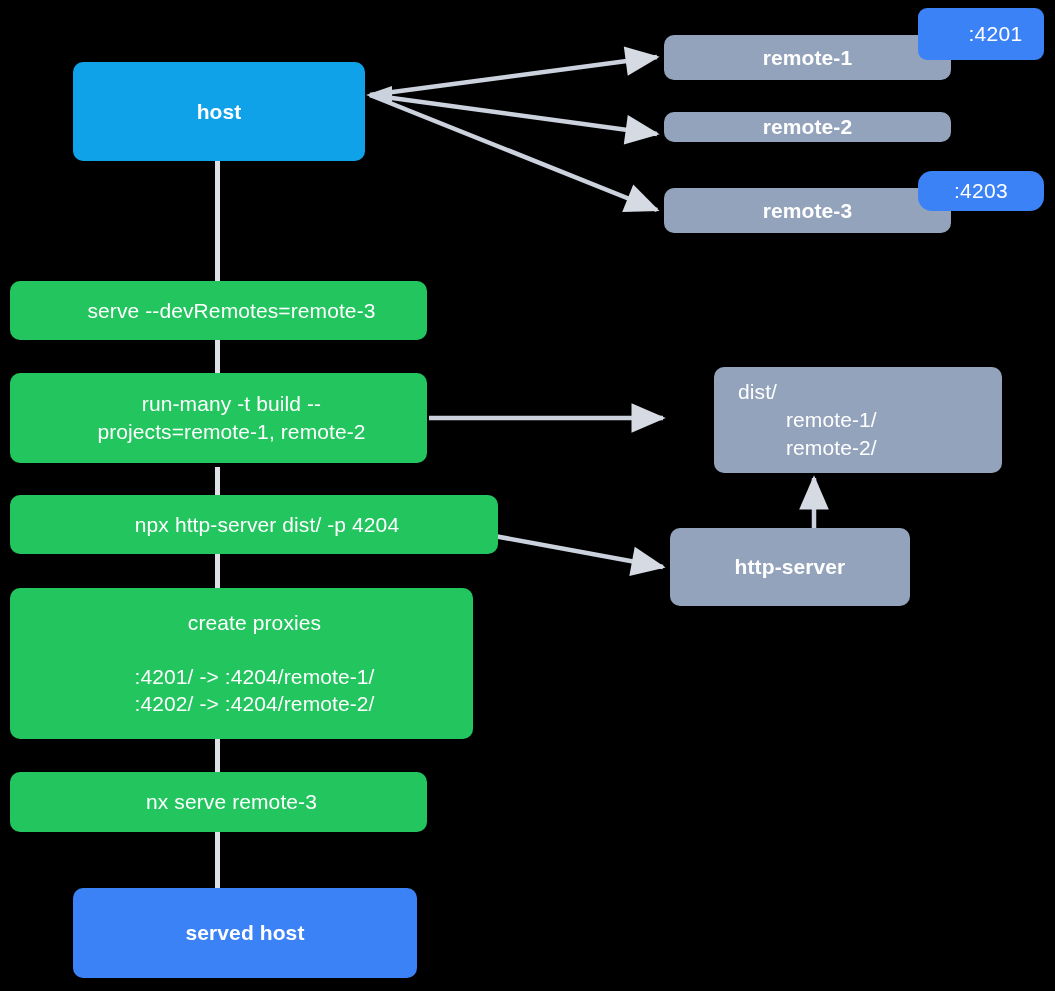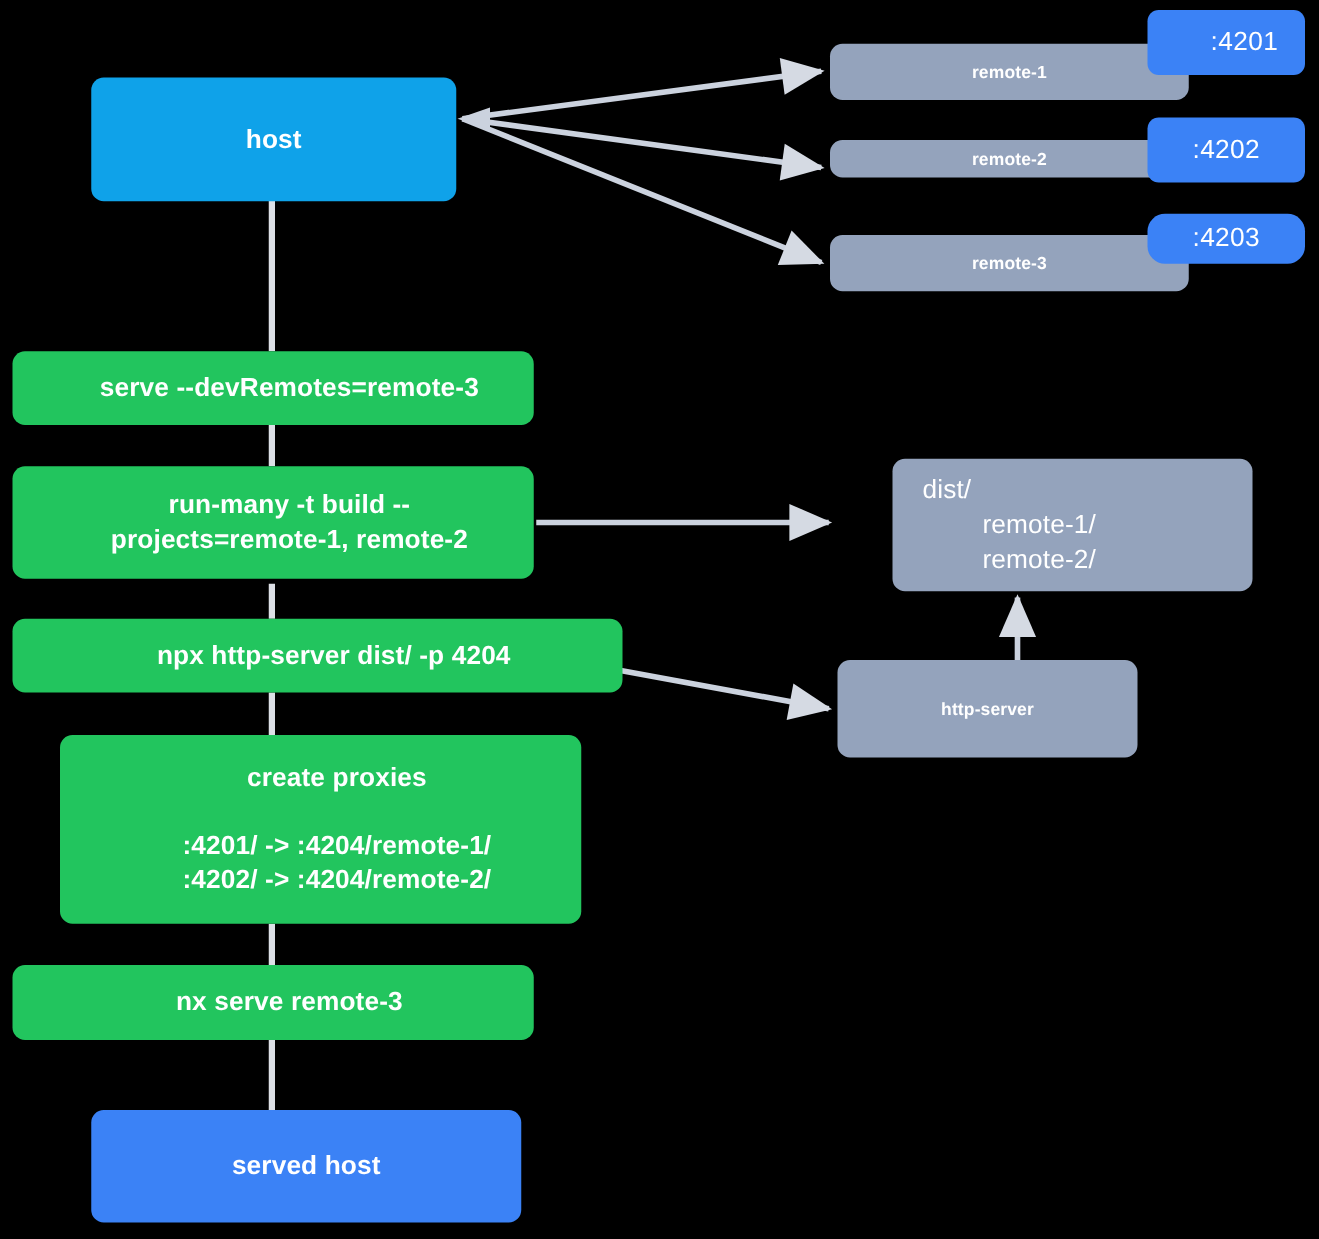--- a/index.html
+++ b/index.html
@@ -52,26 +52,26 @@
     margin-top: 16px;
   }
   .node-served {
     background: #3B82F6;
     font-size: 21px;
     font-weight: bold;
   }
   .node-cmd {
     background: #22C55E;
     font-size: 21px;
-    font-weight: bold;
+    font-weight: normal;
     padding-left: 26px;
   }
   .node-gray {
     background: #94A3BC;
-    font-size: 14px;
+    font-size: 21px;
     font-weight: bold;
   }
   .node-dist {
     background: #94A3BC;
     font-size: 21px;
     font-weight: normal;
     align-items: flex-start;
     justify-content: center;
     padding-left: 24px;
     text-align: left;
@@ -146,23 +146,20 @@
   <div class="node node-gray" style="left:664px; top:35px; width:287px; height:45px;">
     <span>remote-1</span>
   </div>
   <div class="badge" style="left:918px; top:8px; width:126px; height:52px;padding-left:29px;">
     <span>:4201</span>
   </div>
 
   <div class="node node-gray" style="left:664px; top:112px; width:287px; height:30px;">
     <span>remote-2</span>
   </div>
-  <div class="badge" style="left:918px; top:94px; width:126px; height:52px;">
-    <span>:4202</span>
-  </div>
 
   <div class="node node-gray" style="left:664px; top:188px; width:287px; height:45px;">
     <span>remote-3</span>
   </div>
   <div class="badge" style="left:918px; top:171px; width:126px; height:40px;border-radius:14px;">
     <span>:4203</span>
   </div>
 
   <div class="node node-cmd" style="left:10px; top:281px; width:417px; height:59px;">
     <span>serve --devRemotes=remote-3</span>
@@ -170,21 +167,21 @@
 
   <div class="node node-cmd" style="left:10px; top:373px; width:417px; height:90px;">
     <span class="cmd-title">run-many -t build --</span>
     <span class="cmd-sub">projects=remote-1, remote-2</span>
   </div>
 
   <div class="node node-cmd" style="left:10px; top:495px; width:488px; height:59px;">
     <span>npx http-server dist/ -p 4204</span>
   </div>
 
-  <div class="node node-cmd" style="left:10px; top:588px; width:417px; height:151px;margin-left:38px;">
+  <div class="node node-cmd" style="left:10px; top:588px; width:463px; height:151px;">
     <span class="cmd-title">create proxies</span>
     <span class="cmd-gap"></span>
     <span class="proxy-body">:4201/ -&gt; :4204/remote-1/</span>
     <span class="proxy-body">:4202/ -&gt; :4204/remote-2/</span>
   </div>
 
   <div class="node node-cmd" style="left:10px; top:772px; width:417px; height:60px;">
     <span>nx serve remote-3</span>
   </div>
 

